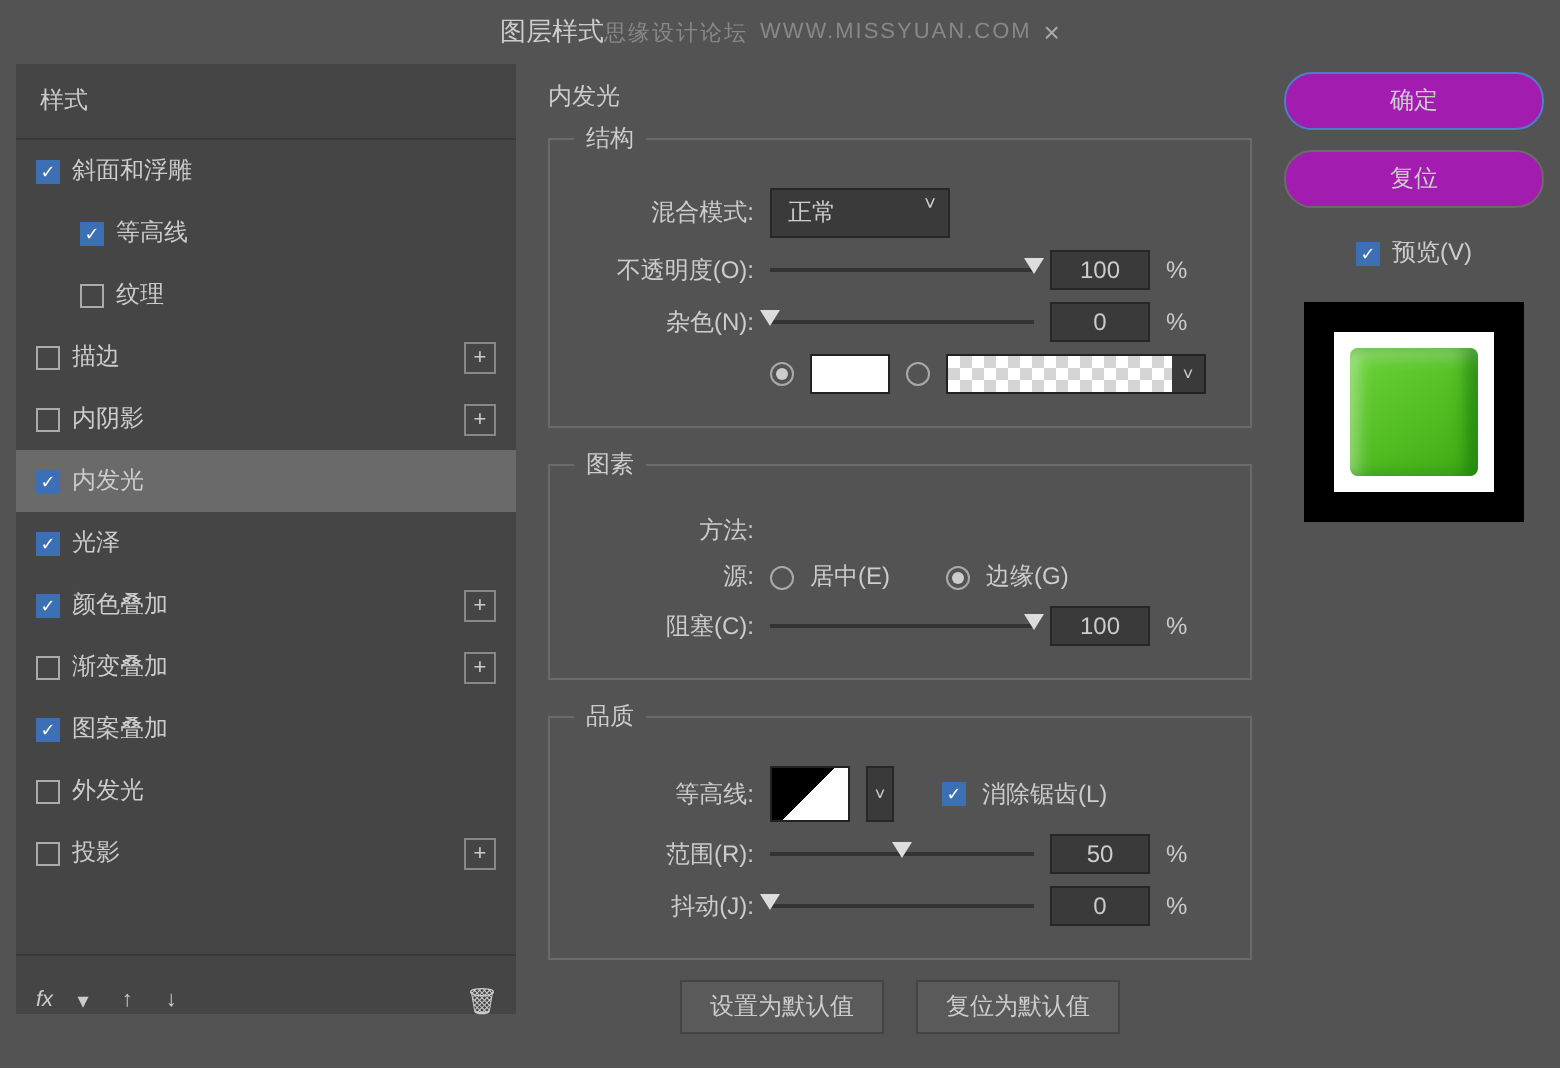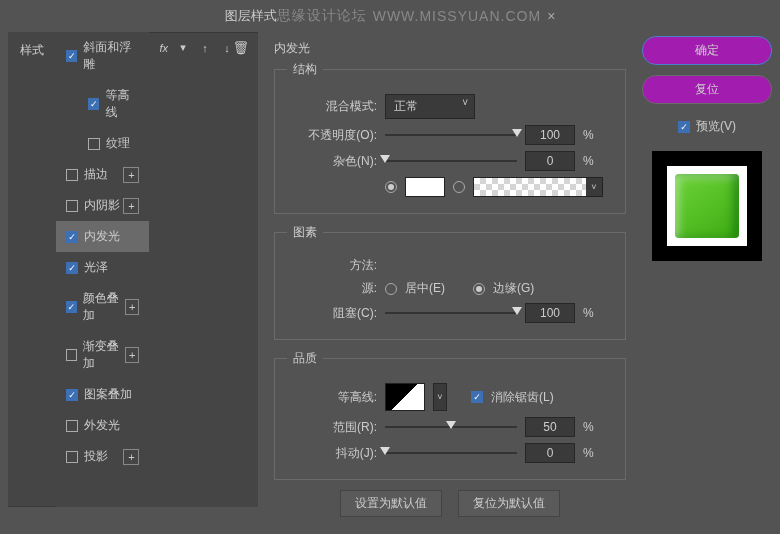--- a/index.html
+++ b/index.html
@@ -1,36 +1,36 @@
 <!DOCTYPE html>
 <html><head>
 <meta charset="utf-8">
 <style>
 *{margin:0;padding:0;box-sizing:border-box;font-family:"Microsoft YaHei",Arial,sans-serif;font-size:12px;color:#ccc}
 body{background:#535353;width:780px;height:534px;overflow:hidden}
 .titlebar{height:32px;display:flex;align-items:center;justify-content:center;padding:0 12px;background:#535353}
 .titlebar .title{font-size:13px}
 .titlebar .right{display:flex;align-items:center;gap:6px}
-.watermark{color:#888;font-size:14px;letter-spacing:1px}
+.watermark{color:#888;font-size:11px;letter-spacing:1px}
 .close-x{color:#aaa;cursor:pointer;font-size:14px}
 .main{display:flex;height:475px;padding:0 8px;gap:8px}
-.left-panel{width:250px;background:#454545;display:flex;flex-direction:row}
+.left-panel{width:250px;background:#454545;display:flex;flex-direction:column}
 .left-header{padding:10px 12px;border-bottom:1px solid #383838}
 .blend-opt{padding:8px 12px;border-bottom:1px solid #383838;cursor:pointer}
 .style-list{flex:1;overflow:auto}
 .style-item{display:flex;align-items:center;padding:7px 10px;cursor:pointer;justify-content:space-between}
 .style-item.selected{background:#6a6a6a}
 .style-item .lbl{display:flex;align-items:center;gap:6px}
 .style-item.sub{padding-left:32px}
 .cb{width:12px;height:12px;border:1px solid #aaa;display:inline-flex;align-items:center;justify-content:center;font-size:9px;background:#454545}
 .cb.checked{background:#3d6fb5;border-color:#3d6fb5;color:#fff}
 .radio{width:12px;height:12px;border:1px solid #aaa;border-radius:50%;display:inline-flex;align-items:center;justify-content:center}
 .radio.checked::after{content:"";width:6px;height:6px;background:#ccc;border-radius:50%}
 .plus-box{width:16px;height:16px;border:1px solid #888;display:flex;align-items:center;justify-content:center;font-size:11px;cursor:pointer}
-.left-footer{height:30px;border-top:1px solid #383838;display:flex;align-items:center;justify-content:space-between;padding:0 10px}
+.left-footer{height:30px;border-top:1px solid #383838;display:flex;align-items:flex-end;justify-content:space-between;padding:0 10px}
 .fx{font-style:italic;font-size:11px}
 .footer-icons{display:flex;gap:8px;align-items:center}
 .icon-sm{width:14px;height:14px;cursor:pointer;display:flex;align-items:center;justify-content:center;font-size:11px}
 .center-panel{flex:1;background:#535353;padding:4px 0}
 .section-title{margin:4px 0 4px 8px;font-size:12px}
 fieldset{border:1px solid #6a6a6a;margin:4px 8px 10px 8px;padding:10px 12px}
 legend{padding:0 6px;font-size:12px}
 .row{display:flex;align-items:center;margin:6px 0;gap:8px}
 .row .label{width:90px;text-align:right}
 .dropdown{background:#3a3a3a;border:1px solid #272727;padding:3px 20px 3px 8px;min-width:90px;position:relative;cursor:pointer}

